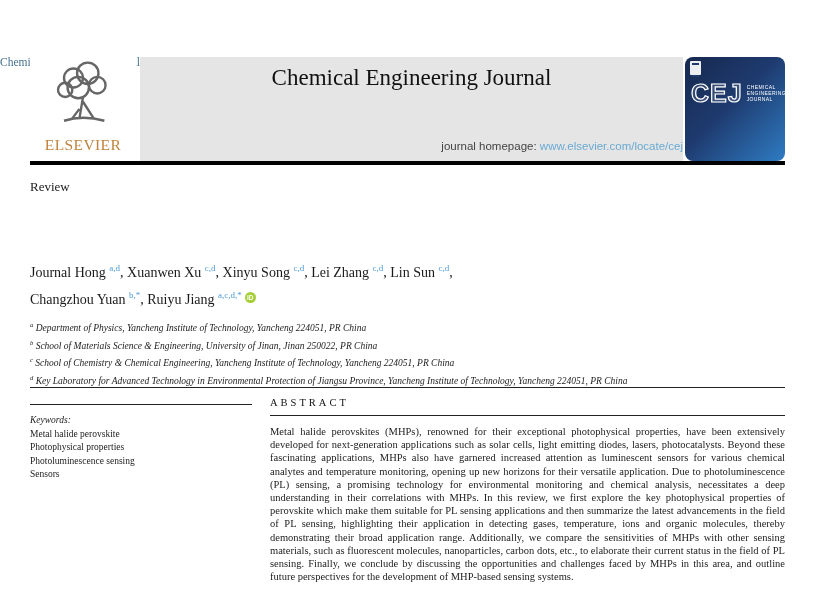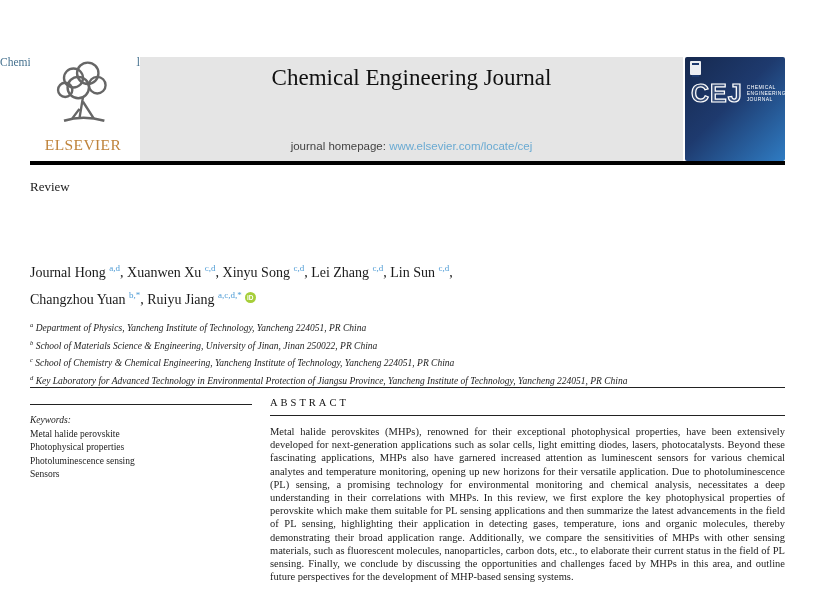--- a/index.html
+++ b/index.html
@@ -14,25 +14,25 @@
               text-align:center;}
   .tree-svg{display:block;margin:0 auto;margin-top:2px;}
   .elsevier-word{font-size:15.5px;letter-spacing:.4px;color:#bf833b;margin-top:1px;}
 
   .banner-center{position:absolute;left:110px;top:0;width:543px;height:104px;
                  background:#e5e5e5;text-align:center;}
   .contents-line{padding-top:9px;font-size:11.5px;color:#222;}
   .link{color:#6aaad2;text-decoration:none;cursor:pointer;}
   .journal-name{margin-top:8px;font-size:23px;color:#111;}
   .homepage-line{position:absolute;bottom:9px;left:0;width:100%;
-                 font-family:"Liberation Sans",sans-serif;font-size:11.5px;color:#444;}
+                 font-family:"Liberation Sans",sans-serif;font-size:11.5px;color:#444;text-align:right;}
 
   .cover{position:absolute;right:0;top:0;width:100px;height:104px;
          background:linear-gradient(135deg,#16294f 0%,#1e3a6e 45%,#2f7cc3 100%);
-         border-radius:2px;overflow:hidden;}
+         border-radius:8px;overflow:hidden;}
   .cover-mark{position:absolute;top:4px;left:5px;width:11px;height:14px;background:rgba(255,255,255,.92);
               border-radius:1px;}
   .cover-mark::after{content:"";position:absolute;left:2px;top:2px;width:7px;height:10px;
               border-top:2px solid #1e3a6e;border-bottom:2px solid #1e3a6e;}
   .cej-row{position:absolute;top:24px;left:6px;display:flex;align-items:flex-start;}
   .cej-initials{font-family:"Liberation Sans",sans-serif;font-weight:bold;font-size:25px;
                 line-height:25px;letter-spacing:1px;color:rgba(255,255,255,.12);
                 -webkit-text-stroke:1.2px #ffffff;}
   .cover-title{margin-left:4px;margin-top:3px;text-align:left;}
   .cover-title div{font-family:"Liberation Sans",sans-serif;font-size:5px;line-height:6px;

